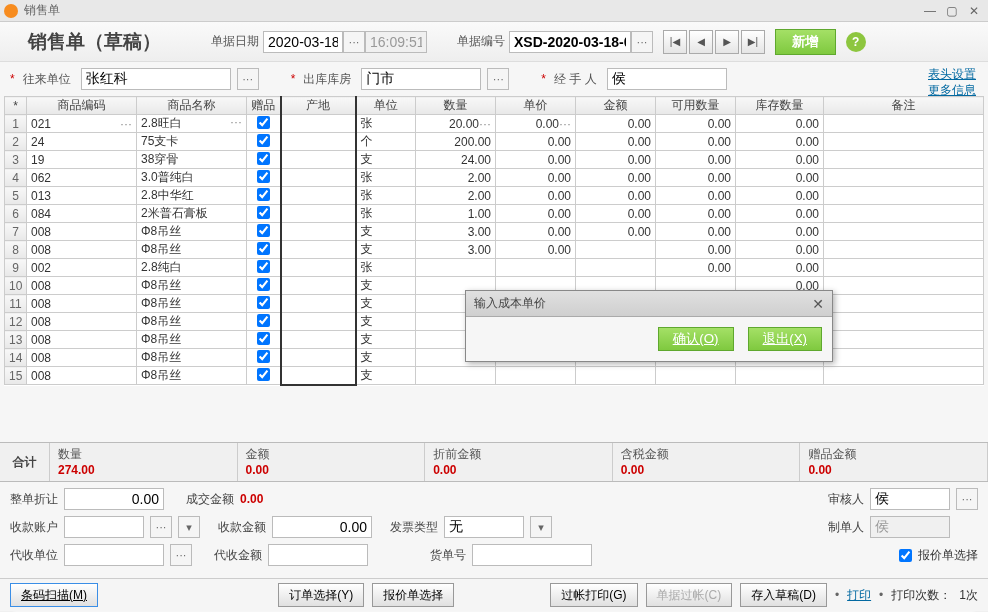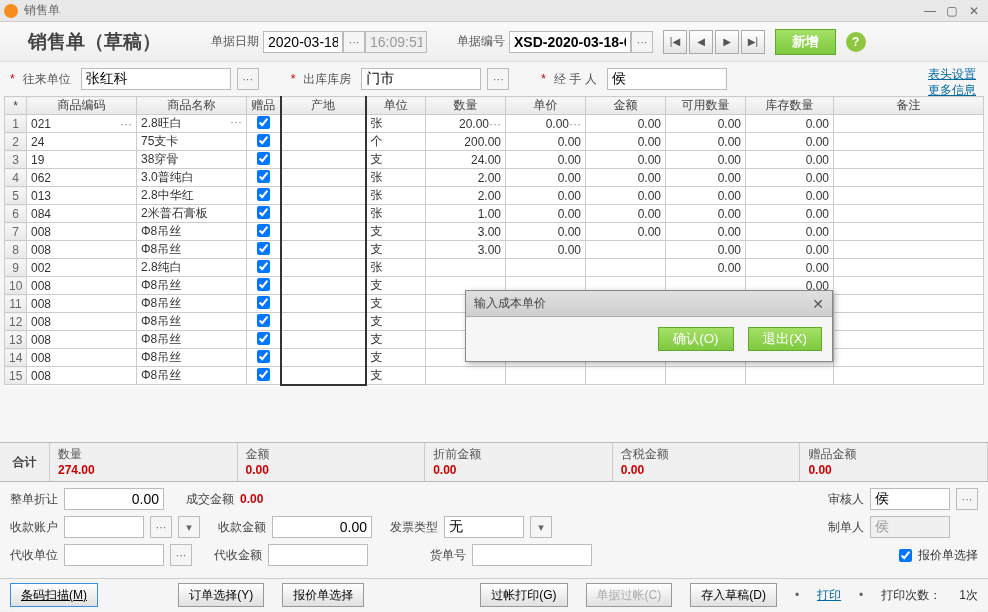--- a/index.html
+++ b/index.html
@@ -29,47 +29,47 @@
 
 .grid-wrap { padding: 0 4px; height: 340px; overflow: hidden; position: relative; }
 table.grid { border-collapse: collapse; width: 100%; background: #fff; table-layout: fixed; }
 table.grid th, table.grid td { border: 1px solid #ccc; height: 18px; padding: 0 4px; font-size: 12px; overflow: hidden; white-space: nowrap; }
 table.grid th { background: linear-gradient(#f8f8f8,#e8e8e8); font-weight: normal; color: #444; text-align: center; }
 table.grid td { background: #fff; }
 td.rowh { background: linear-gradient(#f8f8f8,#e8e8e8) !important; text-align: center; color: #666; }
 td.num { text-align: right; }
 td.chk { text-align: center; }
 .chkbox { width: 13px; height: 13px; }
-.col-origin { width: 85px; border-left: 2px solid #333 !important; border-right: 2px solid #333 !important; }
+.col-origin { width: 75px; border-left: 2px solid #333 !important; border-right: 2px solid #333 !important; }
 tbody tr:last-child .col-origin { border-bottom: 2px solid #333 !important; }
 
 .totals { display: flex; align-items: stretch; border-top: 1px solid #bbb; border-bottom: 1px solid #bbb; background: #f0f0f0; margin-top: 6px; height: 40px; }
 .totals .tlabel { width: 50px; display: flex; align-items: center; justify-content: center; font-weight: bold; color: #444; border-right: 1px solid #ccc; }
 .totals .tcell { flex: 1; padding: 3px 8px; border-right: 1px solid #ccc; }
 .totals .tcell .k { color: #555; }
 .totals .tcell .v { color: #c00; font-weight: bold; }
 
 .form-area { padding: 6px 10px; }
 .form-row { display: flex; align-items: center; gap: 6px; margin-bottom: 6px; }
 .form-row .lbl2 { color: #444; min-width: auto; }
 .red { color: #c00; font-weight: bold; }
 .spacer { flex: 1; }
 
-.footer { display: flex; align-items: center; padding: 4px 10px; gap: 18px; border-top: 1px solid #ccc; background: #f5f5f5; }
+.footer { display: flex; align-items: center; padding: 4px 10px; gap: 8px; border-top: 1px solid #ccc; background: #f5f5f5; }
 .btn { height: 24px; padding: 0 10px; border: 1px solid #999; background: linear-gradient(#fff,#e0e0e0); cursor: pointer; font-size: 12px; }
 .btn-blue-border { border-color: #3a8ee6; }
 .btn-disabled { color: #aaa; }
 
 .dialog { position: absolute; left: 465px; top: 290px; width: 368px; background: #f6f6f6; border: 1px solid #888; box-shadow: 2px 2px 6px rgba(0,0,0,0.3); z-index: 100; }
 .dlg-title { height: 26px; background: linear-gradient(#e0e0e0,#cfcfcf); display: flex; align-items: center; padding: 0 8px; color: #444; border-bottom: 1px solid #aaa; }
 .dlg-close { margin-left: auto; cursor: pointer; font-size: 14px; color: #555; }
 .dlg-body { padding: 14px 16px; color: #333; line-height: 18px; }
 .dlg-body .costrow { margin-top: 14px; display: flex; align-items: center; gap: 10px; }
 .dlg-btns { padding: 10px; display: flex; justify-content: flex-end; gap: 14px; }
-.dlg-btn { height: 24px; padding: 0 14px; border: 1px solid #5fa82e; background: linear-gradient(#a4e066,#7fc93f); color: #fff; cursor: pointer; }
+.dlg-btn { height: 24px; padding: 0 14px; border: 1px solid #5fa82e; background: linear-gradient(#a4e066,#7fc93f); color: #fff; cursor: pointer; text-decoration: underline; }
 .underline { text-decoration: underline; }
 </style>
 </head>
 <body>
 
 <div class="window">
   <div class="titlebar">
     <div class="titlebar-icon"></div>
     <div class="titlebar-text">销售单</div>
     <div class="win-btns">

